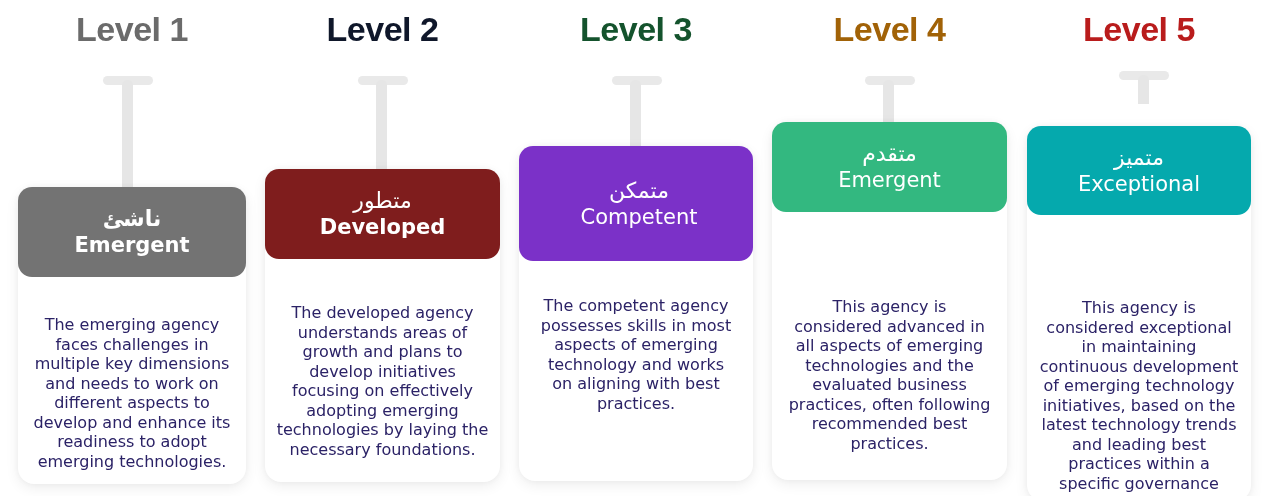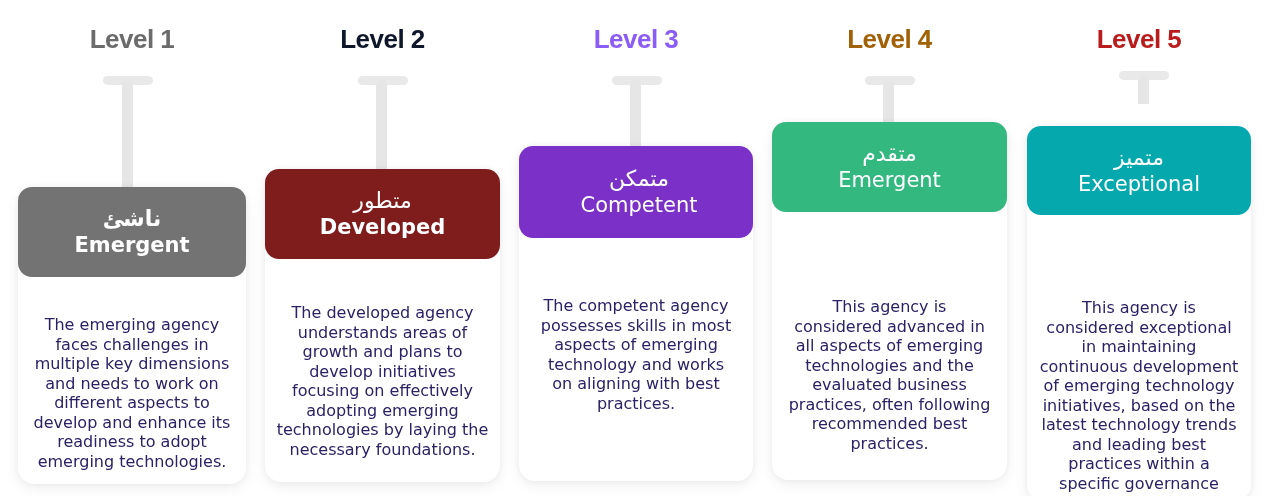--- a/index.html
+++ b/index.html
@@ -2,22 +2,22 @@
 <html><head>
 <meta charset="utf-8">
 <style>
   html, body { margin: 0; padding: 0; }
   body {
     width: 1269px; height: 496px; background: #ffffff; position: relative; overflow: hidden;
     font-family: "DejaVu Sans", sans-serif;
   }
   .level-col { position: absolute; top: 0; }
   .level-title {
-    position: absolute; left: 0; right: 0; top: 24px; text-align: center;
-    font-family: "Liberation Sans", sans-serif; font-weight: bold; font-size: 26px; letter-spacing: -0.5px;
+    position: absolute; left: 0; right: 0; top: 10px; text-align: center;
+    font-family: "Liberation Sans", sans-serif; font-weight: bold; font-size: 34px; letter-spacing: -0.5px;
   }
   .stem-bar {
     position: absolute; height: 9px; width: 50px; border-radius: 5px; background: #e9e9e9;
   }
   .stem {
     position: absolute; width: 11px; background: #e6e6e6; border-radius: 5px 5px 0 0;
   }
   .card {
     position: absolute; background: #ffffff; border-radius: 16px;
     box-shadow: 0 4px 14px rgba(0,0,0,0.07), 0 0 6px rgba(0,0,0,0.04);
@@ -57,25 +57,25 @@
   <div class="card" style="left:0;top:169px;width:235px;height:313px;">
     <div class="card-header" style="height:90px;background:#7f1d1d;">
       <div class="ar">متطور</div>
       <div class="en" style="font-weight:bold;">Developed</div>
     </div>
     <div class="card-desc" style="top:134px;left:8px;right:8px;">The developed agency understands areas of growth and plans to develop initiatives focusing on effectively adopting emerging technologies by laying the necessary foundations.</div>
   </div>
 </div>
 
 <div class="level-col" style="left:519px;width:234px;height:496px;">
-  <div class="level-title" style="color:#8b5cf6;">Level 3</div>
+  <div class="level-title" style="color:#14532d;">Level 3</div>
   <div class="stem-bar" style="left:93px;top:76px;"></div>
   <div class="stem" style="left:111px;top:80px;height:68px;"></div>
   <div class="card" style="left:0;top:146px;width:234px;height:335px;">
-    <div class="card-header" style="height:92px;background:#7b31c8;padding-left:6px;">
+    <div class="card-header" style="height:115px;background:#7b31c8;padding-left:6px;">
       <div class="ar">متمكن</div>
       <div class="en">Competent</div>
     </div>
     <div class="card-desc" style="top:150px;left:20px;right:20px;">The competent agency possesses skills in most aspects of emerging technology and works on aligning with best practices.</div>
   </div>
 </div>
 
 <div class="level-col" style="left:772px;width:235px;height:496px;">
   <div class="level-title" style="color:#a16207;">Level 4</div>
   <div class="stem-bar" style="left:93px;top:76px;"></div>

